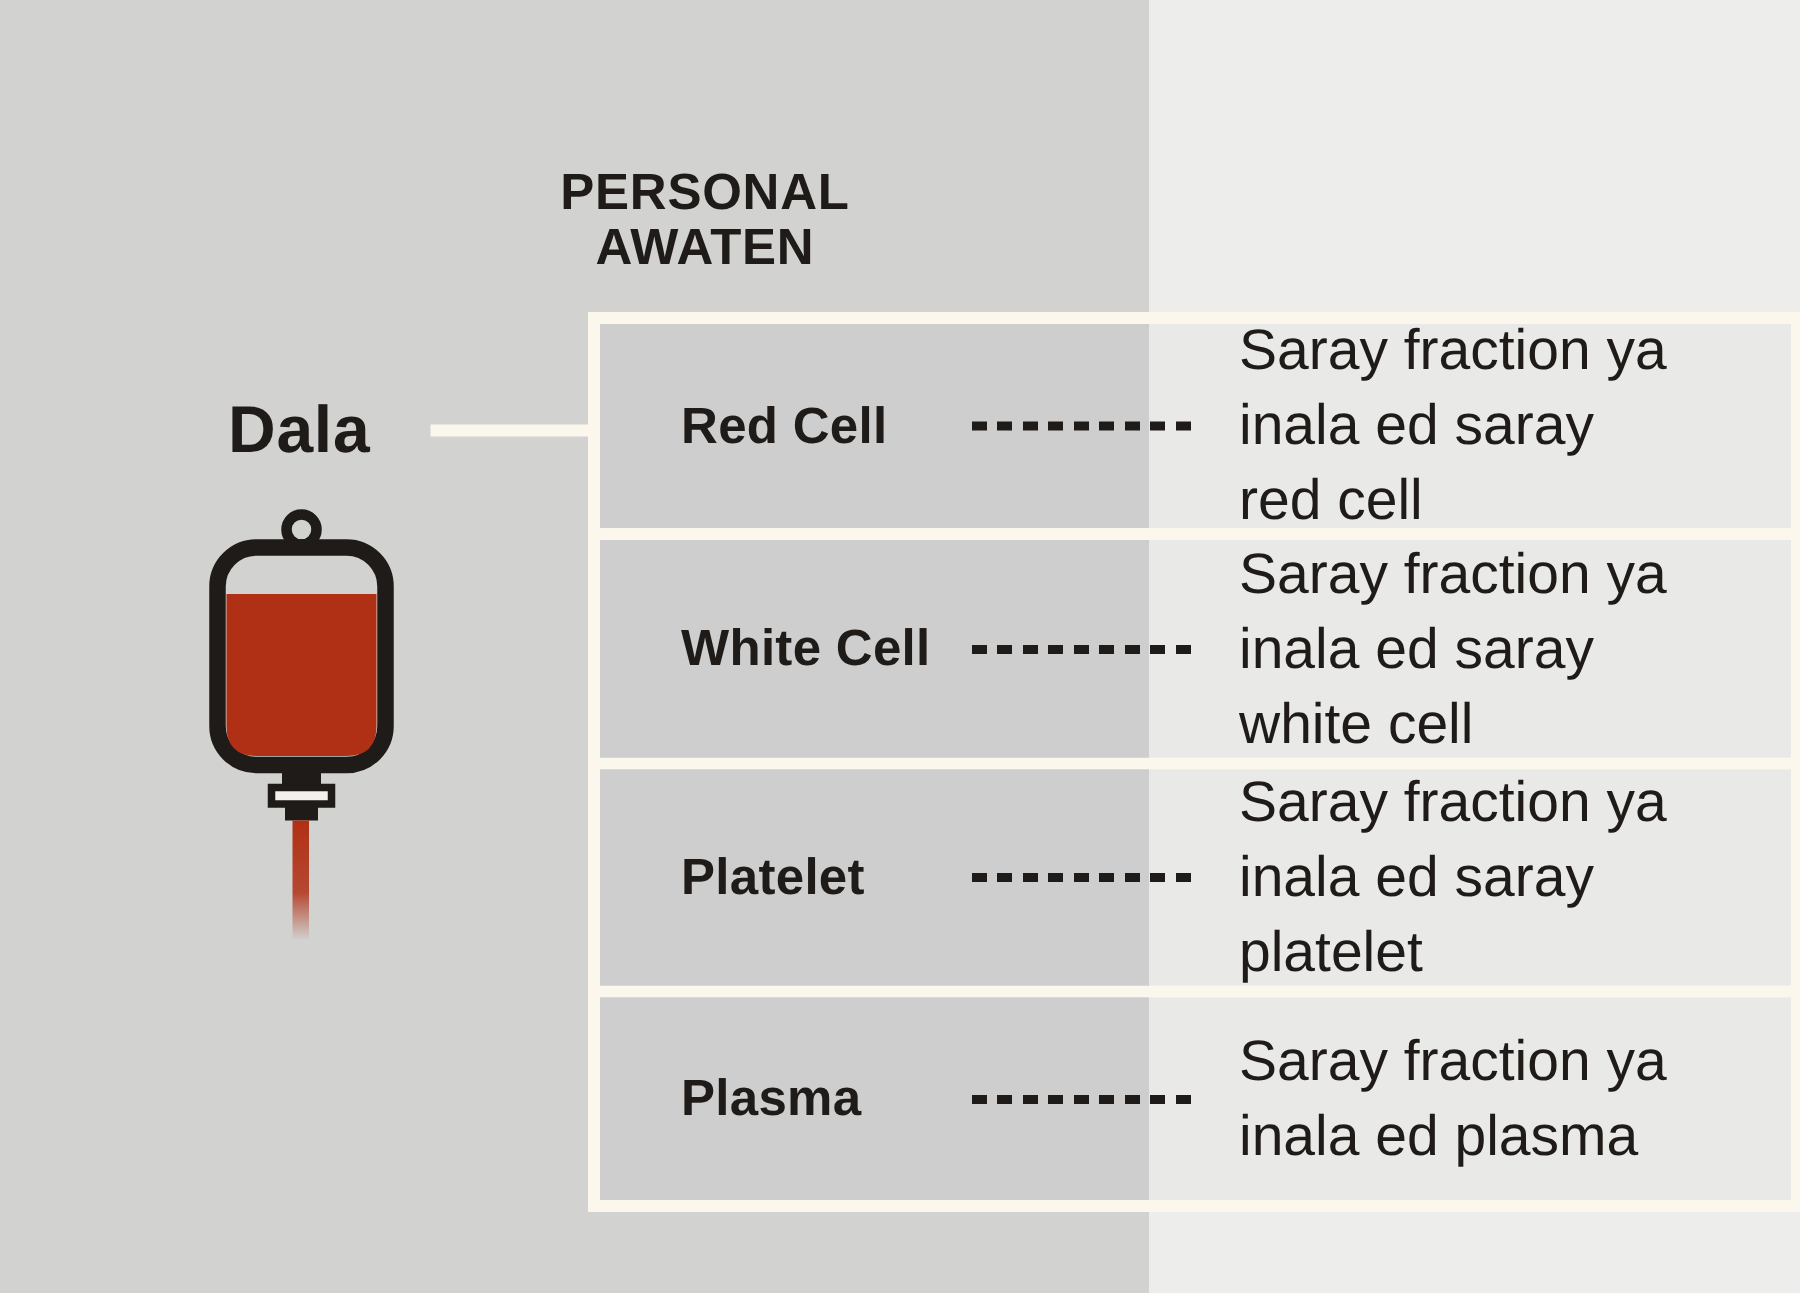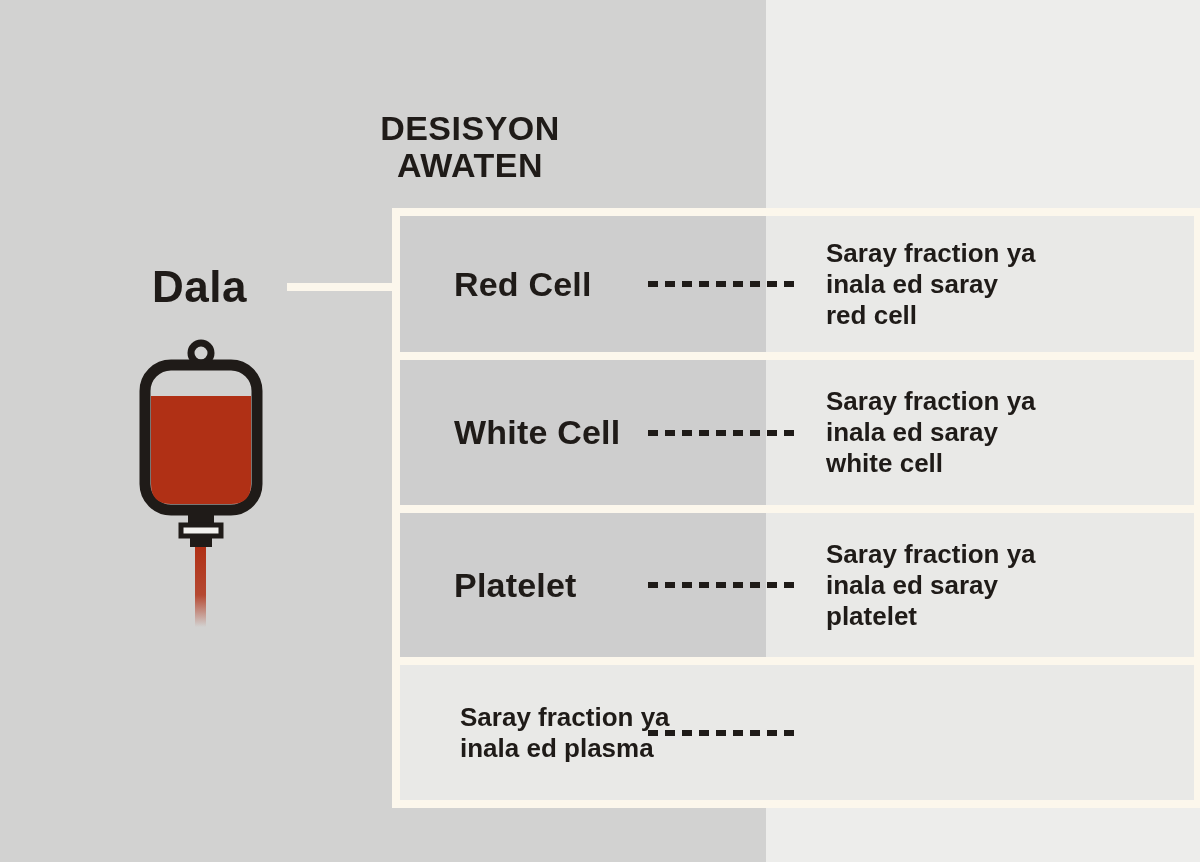--- a/index.html
+++ b/index.html
@@ -96,41 +96,41 @@
     display: flex;
     align-items: center;
     padding-left: 60px;
   }
   .component-label {
     font-size: 34px;
     font-weight: 700;
     letter-spacing: 0.2px;
   }
   .decision-text {
-    font-size: 26px;
-    font-weight: 700;
-    line-height: 31px;
+    font-size: 38px;
+    font-weight: 400;
+    line-height: 50px;
     white-space: pre-line;
   }
   .dashed-connector {
     position: absolute;
     left: 248px;
     top: 50%;
     transform: translateY(-50%);
     width: 146px;
     height: 6px;
     background: repeating-linear-gradient(90deg, var(--ink) 0 10px, transparent 10px 17px);
   }
 </style>
 </head>
 <body>
 
 <div class="canvas">
 
-  <div class="col-header left">DESISYON
+  <div class="col-header left">PERSONAL
 AWATEN</div>
 
 
   <div class="source-label">Dala</div>
 
   <div class="connector"></div>
 
   <svg class="blood-bag" viewBox="0 0 128 292" xmlns="http://www.w3.org/2000/svg" aria-hidden="true">
     <defs>
       <linearGradient id="tubeGrad" x1="0" y1="0" x2="0" y2="1">
@@ -193,20 +193,23 @@
         <span class="decision-text">Saray fraction ya
 inala ed saray
 platelet</span>
       </div>
       <div class="dashed-connector"></div>
     </div>
 
     <div class="row-divider"></div>
 
     <div class="t-row r4">
+      <div class="cell-left">
+        <span class="component-label">Plasma</span>
+      </div>
       <div class="cell-right">
         <span class="decision-text">Saray fraction ya
 inala ed plasma</span>
       </div>
       <div class="dashed-connector"></div>
     </div>
 
   </div>
 </div>
 

